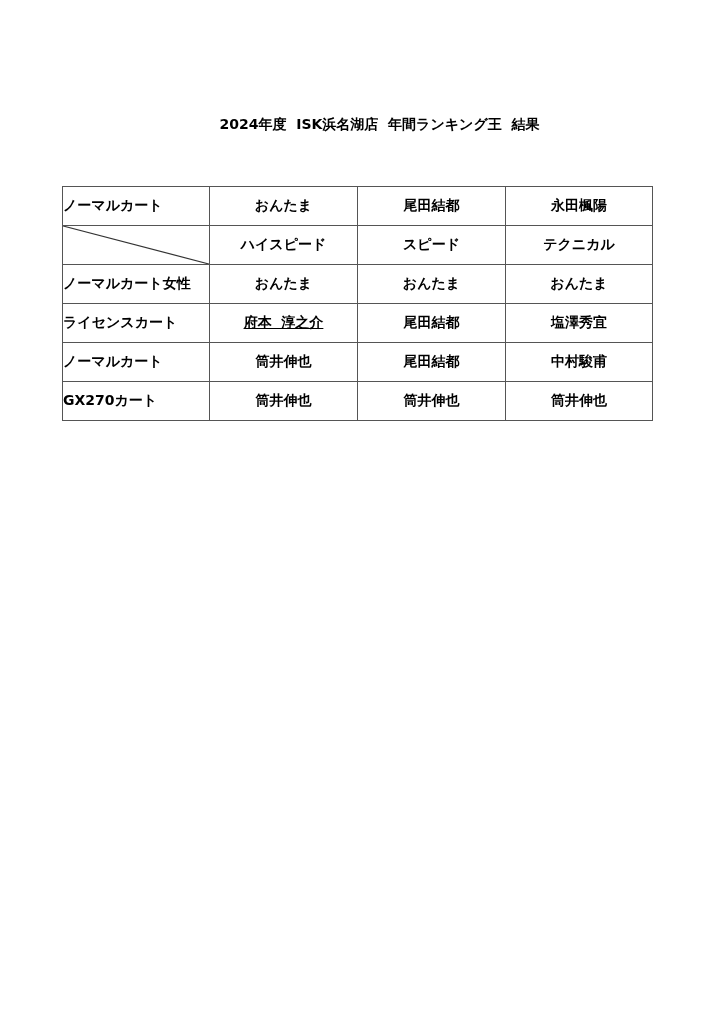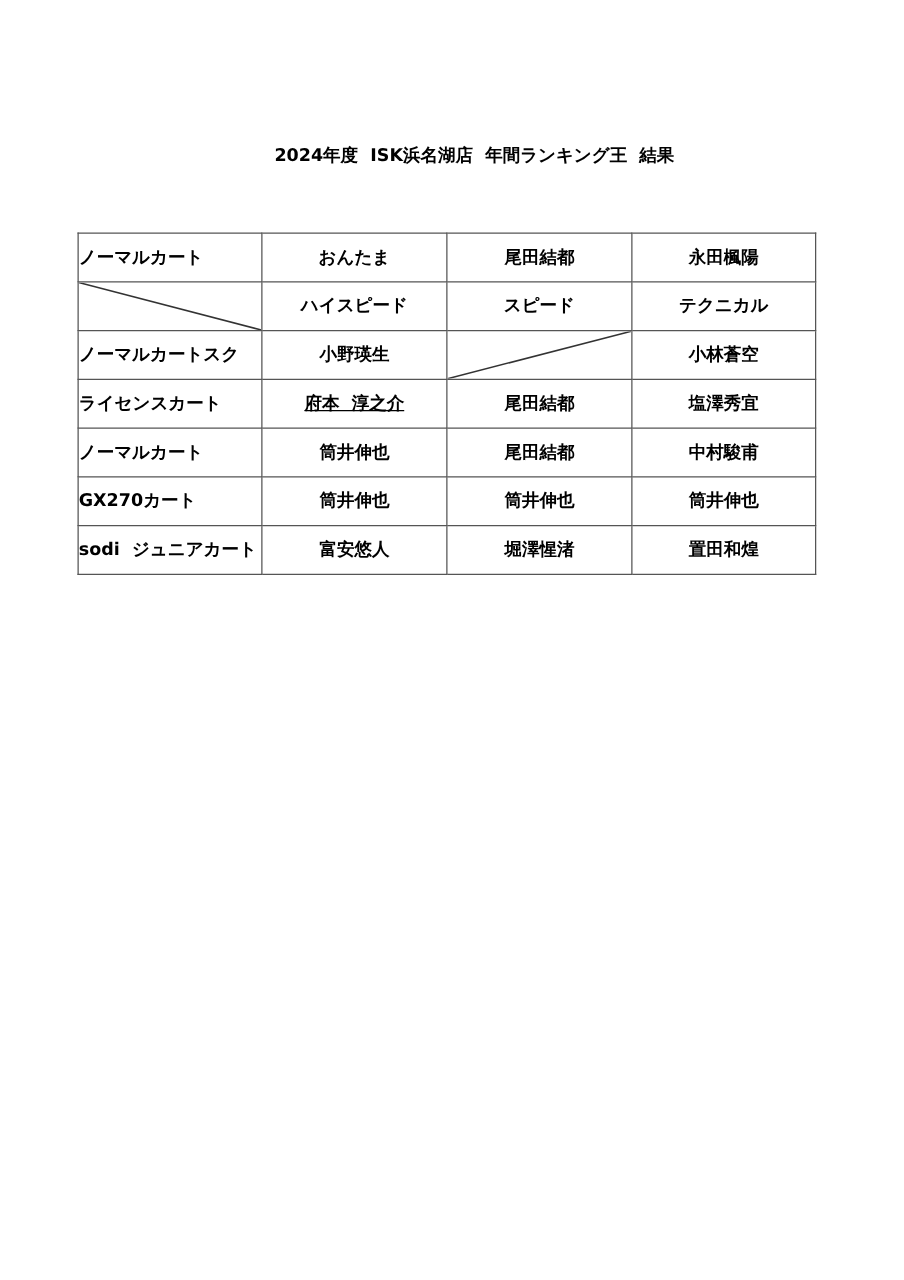--- a/index.html
+++ b/index.html
@@ -55,47 +55,37 @@
     <th class="diag-cell">
       <svg viewBox="0 0 100 100" preserveAspectRatio="none">
         <line x1="0" y1="0" x2="100" y2="100" stroke="#333" stroke-width="1.2" vector-effect="non-scaling-stroke"></line>
       </svg>
     </th>
     <th class="colhead">ハイスピード</th>
     <th class="colhead">スピード</th>
     <th class="colhead">テクニカル</th>
   </tr>
   <tr>
-    <td class="rowhead">ノーマルカートスク</td>
-    <td class="val">小野瑛生</td>
-    <td class="val diag-cell">
-      <svg viewBox="0 0 100 100" preserveAspectRatio="none">
-        <line x1="0" y1="100" x2="100" y2="0" stroke="#333" stroke-width="1.2" vector-effect="non-scaling-stroke"></line>
-      </svg>
-    </td>
-    <td class="val">小林蒼空</td>
+    <td class="rowhead">ノーマルカート女性</td>
+    <td class="val">おんたま</td>
+    <td class="val">おんたま</td>
+    <td class="val">おんたま</td>
   </tr>
   <tr>
     <td class="rowhead">ライセンスカート</td>
     <td class="val" style="white-space:pre;text-decoration:underline;">府本  淳之介</td>
     <td class="val">尾田結都</td>
     <td class="val">塩澤秀宜</td>
   </tr>
   <tr>
     <td class="rowhead">ノーマルカート</td>
     <td class="val">筒井伸也</td>
     <td class="val">尾田結都</td>
     <td class="val">中村駿甫</td>
   </tr>
   <tr>
     <td class="rowhead">GX270カート</td>
     <td class="val">筒井伸也</td>
     <td class="val">筒井伸也</td>
     <td class="val">筒井伸也</td>
   </tr>
-  <tr>
-    <td class="rowhead" style="white-space:pre;">sodi  ジュニアカート</td>
-    <td class="val">富安悠人</td>
-    <td class="val">堀澤惺渚</td>
-    <td class="val">置田和煌</td>
-  </tr>
 </tbody>
   </table>
 
 </body></html>

